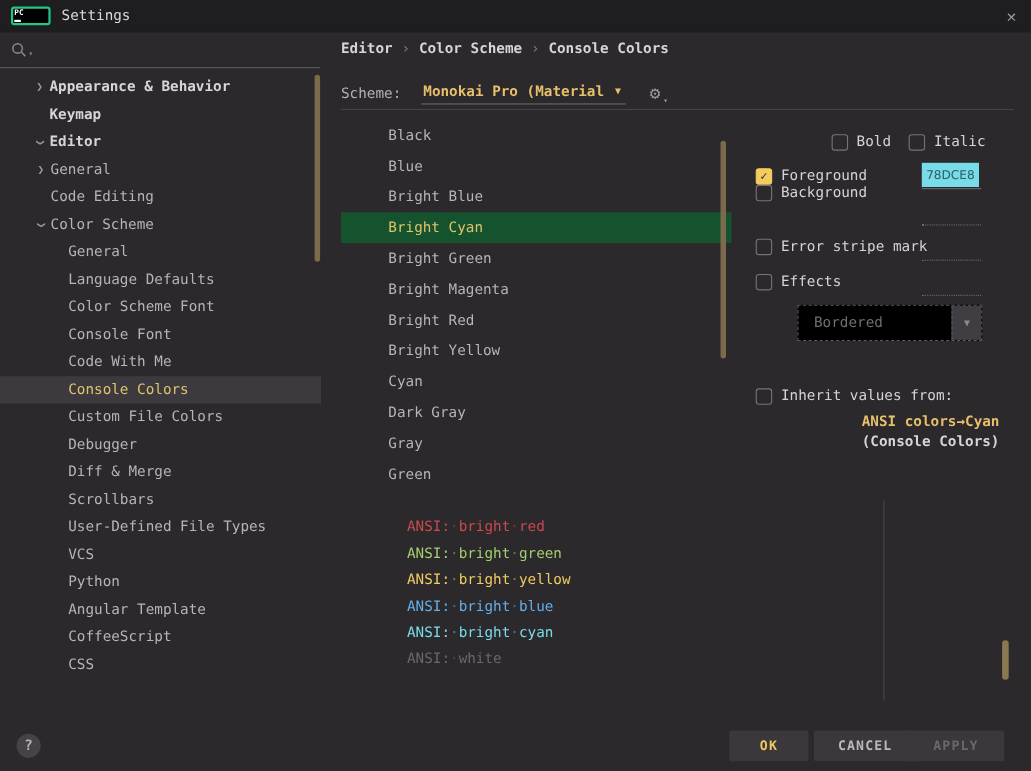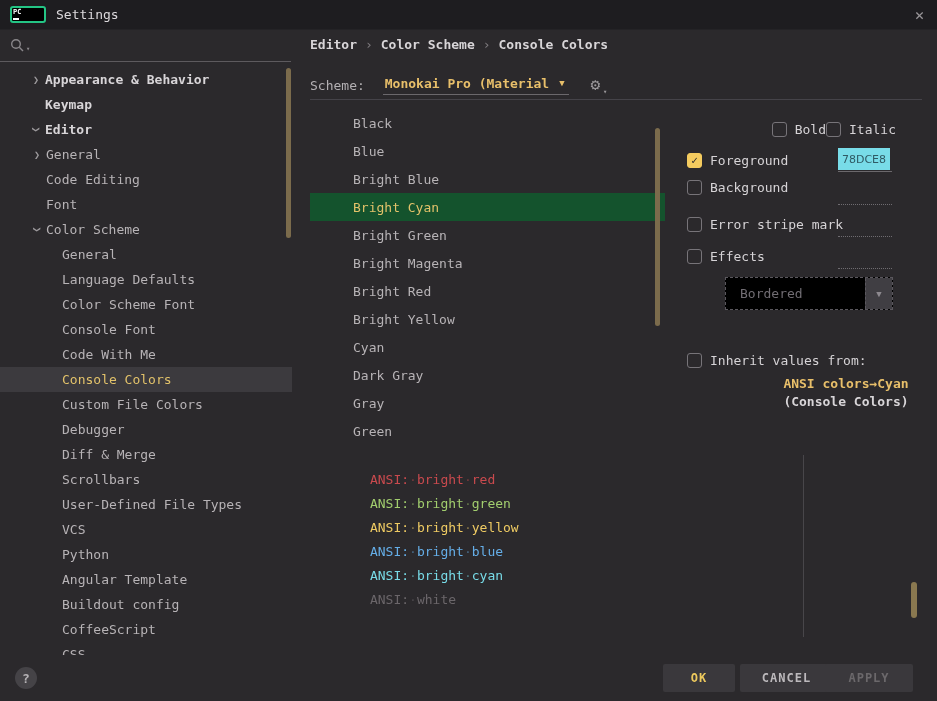--- a/index.html
+++ b/index.html
@@ -59,21 +59,21 @@
   .ansi-line .ws{opacity:.45;}
   .vdiv{position:absolute;left:803px;top:455px;width:1px;height:182px;background:#48464a;}
   
   .cb{width:15px;height:15px;border:1px solid #777479;border-radius:3px;box-sizing:border-box;position:relative;flex:none;background:transparent;}
   .cb[data-checked="true"]{background:#f4cb5f;border-color:#f4cb5f;}
   .cb[data-checked="true"]::after{content:"✓";position:absolute;inset:0;display:flex;align-items:center;
     justify-content:center;color:#2b2a2c;font-weight:bold;font-size:11px;}
   .cb-control{display:flex;align-items:center;gap:8px;cursor:pointer;}
   .cb-label{font-size:13px;color:#d6d3d6;}
   .bolditalic{position:absolute;left:686px;top:119px;width:236px;height:20px;display:flex;align-items:center;
-    justify-content:flex-end;gap:0;padding-right:26px;box-sizing:border-box;}
+    justify-content:flex-end;gap:16px;padding-right:26px;box-sizing:border-box;}
   .arow{position:absolute;left:687px;height:22px;display:flex;align-items:center;}
   .swatch{position:absolute;left:838px;top:148px;width:52px;height:22px;display:flex;align-items:center;
     justify-content:center;font-family:"DejaVu Sans","Liberation Sans",sans-serif;font-size:11px;color:#2f5a64;cursor:pointer;}
   .swatch-line{position:absolute;left:838px;top:171px;width:54px;height:1px;background:#6b686c;}
   .dotline{position:absolute;left:838px;width:54px;border-bottom:1px dotted #6f6c71;cursor:pointer;}
   .dd{position:absolute;left:725px;top:277px;width:168px;height:33px;background:#000000;
     border:1px dashed #5a575d;box-sizing:border-box;display:flex;align-items:center;}
   .dd-text{padding-left:14px;font-size:13px;color:#716d73;}
   .dd-arrow{margin-left:auto;width:26px;height:100%;background:#403e43;border-left:1px dashed #5a575d;
     display:flex;align-items:center;justify-content:center;color:#8d898f;font-size:9px;}
@@ -122,24 +122,20 @@
     <span class="lbl">Editor</span>
   </div>
     <div class="side-item" data-level="2" data-chevron="right">
     <span class="chev"></span>
     <span class="lbl">General</span>
   </div>
     <div class="side-item" data-level="2">
     <span class="chev"></span>
     <span class="lbl">Code Editing</span>
   </div>
-    <div class="side-item" data-level="2">
-    <span class="chev"></span>
-    <span class="lbl">Font</span>
-  </div>
     <div class="side-item" data-level="2" data-chevron="down">
     <span class="chev"></span>
     <span class="lbl">Color Scheme</span>
   </div>
     <div class="side-item" data-level="3">
     <span class="chev"></span>
     <span class="lbl">General</span>
   </div>
     <div class="side-item" data-level="3">
     <span class="chev"></span>
@@ -185,24 +181,20 @@
     <span class="chev"></span>
     <span class="lbl">VCS</span>
   </div>
     <div class="side-item" data-level="3">
     <span class="chev"></span>
     <span class="lbl">Python</span>
   </div>
     <div class="side-item" data-level="3">
     <span class="chev"></span>
     <span class="lbl">Angular Template</span>
-  </div>
-    <div class="side-item" data-level="3">
-    <span class="chev"></span>
-    <span class="lbl">Buildout config</span>
   </div>
     <div class="side-item" data-level="3">
     <span class="chev"></span>
     <span class="lbl">CoffeeScript</span>
   </div>
     <div class="side-item" data-level="3">
     <span class="chev"></span>
     <span class="lbl">CSS</span>
   </div>
   </div>
@@ -303,21 +295,21 @@
   </span>
 </div>
 
 <div class="arow cb-control" style="top:149px;">
   <span class="cb" data-checked="true"></span>
   <span class="cb-label">Foreground</span>
 </div>
 <div class="swatch" style="background-color: rgb(120, 220, 232);">78DCE8</div>
 <div class="swatch-line"></div>
 
-<div class="arow cb-control" style="top:176px;">
+<div class="arow cb-control" style="top:164px;">
   <span class="cb" data-checked="false"></span>
   <span class="cb-label">Background</span>
 </div>
 <div class="dotline" style="top:204px;"></div>
 
 <div class="arow cb-control" style="top:213px;">
   <span class="cb" data-checked="false"></span>
   <span class="cb-label">Error stripe mark</span>
 </div>
 <div class="dotline" style="top:236px;"></div>

